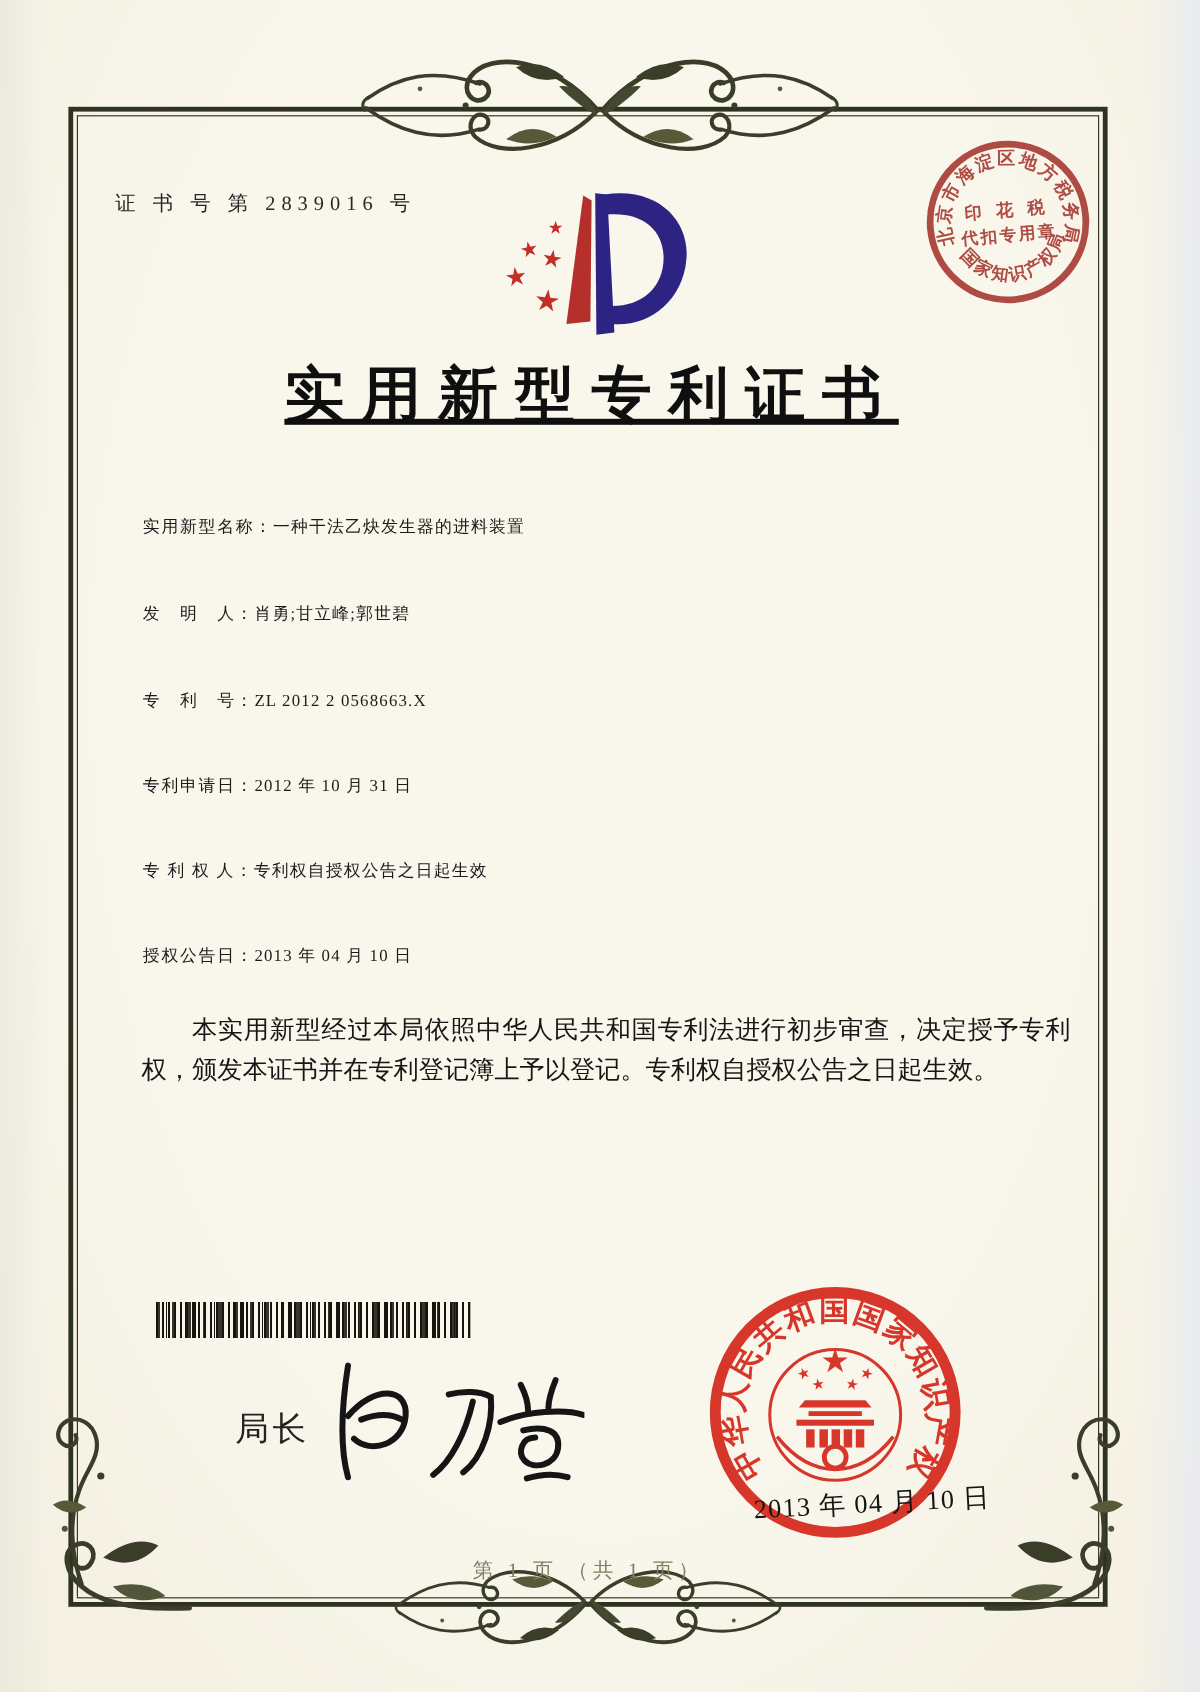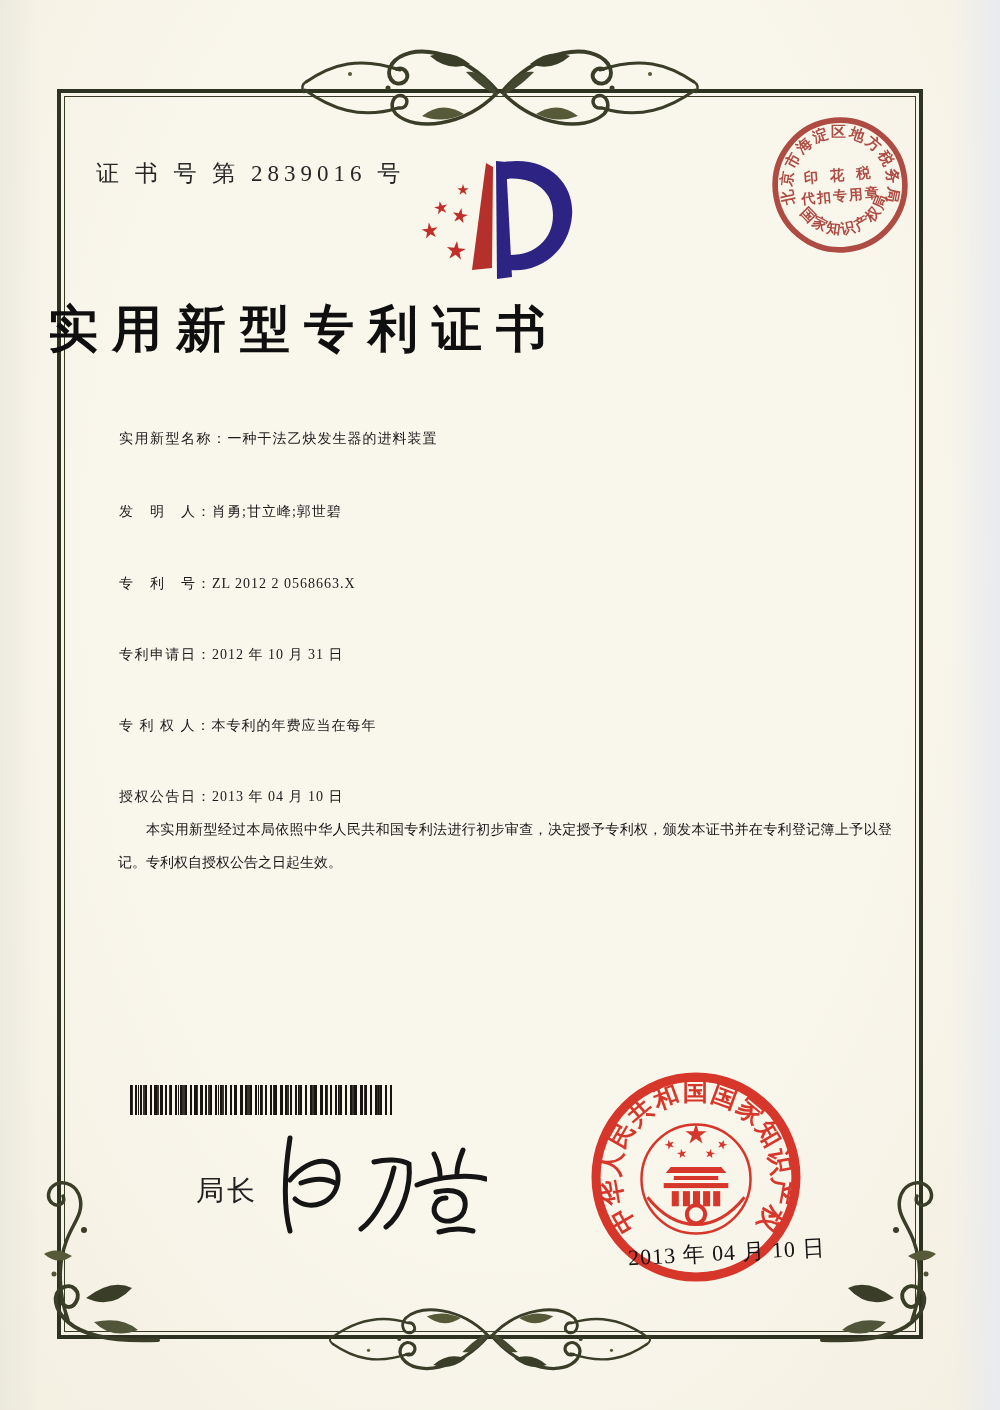--- a/index.html
+++ b/index.html
@@ -14,37 +14,37 @@
   }
   .frame{
     position:absolute;left:57px;top:89px;width:866px;height:1250px;
     border:4px solid #2e3220;box-sizing:border-box;
   }
   .frame::before{
     content:"";position:absolute;inset:3px;border:1.5px solid #383c26;
   }
   .ornament{position:absolute;pointer-events:none;}
   .cert-no{
-    position:absolute;left:96px;top:158px;font-size:23px;letter-spacing:5px;color:#262626;
+    position:absolute;left:96px;top:158px;font-size:17px;letter-spacing:5px;color:#262626;
   }
   .logo{position:absolute;left:408px;top:146px;width:204px;height:162px;}
   .tax-stamp{position:absolute;left:770px;top:115px;width:140px;height:140px;opacity:.88;transform:rotate(-5deg);}
   .tax-stamp text{font-weight:bold;}
   .title{
-    position:absolute;left:48px;top:296px;width:866px;
-    font-size:50px;font-weight:bold;letter-spacing:14px;color:#0f0f0f;
+    position:absolute;left:60px;top:296px;width:866px;text-align:center;
+    font-size:50px;font-weight:bold;letter-spacing:14px;color:#0f0f0f;text-decoration:underline;
   }
   .fields{position:absolute;left:119px;top:430px;width:780px;}
   .field-row{position:absolute;left:0;font-size:14px;white-space:nowrap;color:#1b1b1b;}
   .field-row .lbl{letter-spacing:1.5px;}
   .field-row .val{letter-spacing:1px;}
   .f1{top:0;} .f2{top:73px;} .f3{top:145px;} .f4{top:216px;text-align:right;} .f5{top:287px;} .f6{top:358px;}
   .body-text{
-    position:absolute;left:118px;top:813px;width:774px;
-    font-size:14px;line-height:33px;text-align:justify;color:#161616;
+    position:absolute;left:118px;top:842px;width:774px;
+    font-size:21px;line-height:33px;text-align:justify;color:#161616;
   }
   .body-text p{margin:0;text-indent:2em;}
   .barcode{
     position:absolute;left:130px;top:1085px;width:262px;height:30px;
     background-image:
       repeating-linear-gradient(90deg,#17130e 0 2px,transparent 2px 5px),
       repeating-linear-gradient(90deg,#17130e 0 1px,transparent 1px 8px),
       repeating-linear-gradient(90deg,rgba(23,18,12,.85) 0 3px,transparent 3px 13px);
   }
   .director{
@@ -165,21 +165,21 @@
     <div class="field-row f2">
       <span class="lbl">发　明　人：</span><span class="val">肖勇;甘立峰;郭世碧</span>
     </div>
     <div class="field-row f3">
       <span class="lbl">专　利　号：</span><span class="val">ZL 2012 2 0568663.X</span>
     </div>
     <div class="field-row f4">
       <span class="lbl">专利申请日：</span><span class="val">2012 年 10 月 31 日</span>
     </div>
     <div class="field-row f5">
-      <span class="lbl">专 利 权 人：</span><span class="val">本专利的年费应当在每年</span>
+      <span class="lbl">专 利 权 人：</span><span class="val">专利权自授权公告之日起生效</span>
     </div>
     <div class="field-row f6">
       <span class="lbl">授权公告日：</span><span class="val">2013 年 04 月 10 日</span>
     </div>
   </div>
 
   <div class="body-text">
     <p>本实用新型经过本局依照中华人民共和国专利法进行初步审查，决定授予专利权，颁发本证书并在专利登记簿上予以登记。专利权自授权公告之日起生效。</p>
   </div>
 
@@ -226,14 +226,15 @@
         <rect x="111" y="118" width="7" height="15"></rect>
         <rect x="121" y="118" width="7" height="15"></rect>
       </g>
       <circle cx="104" cy="141" r="9" fill="none" stroke="#d5291d" stroke-width="4"></circle>
       <path d="M56,124 C72,144 88,151 104,151 M152,124 C136,144 120,151 104,151" fill="none" stroke="#d5291d" stroke-width="3"></path>
     </g>
   </svg>
 
   <div class="seal-date">2013 年 04 月 10 日</div>
 
+  <div class="footer">第 1 页 （共 1 页）</div>
 
 </div>
 
 </body></html>

